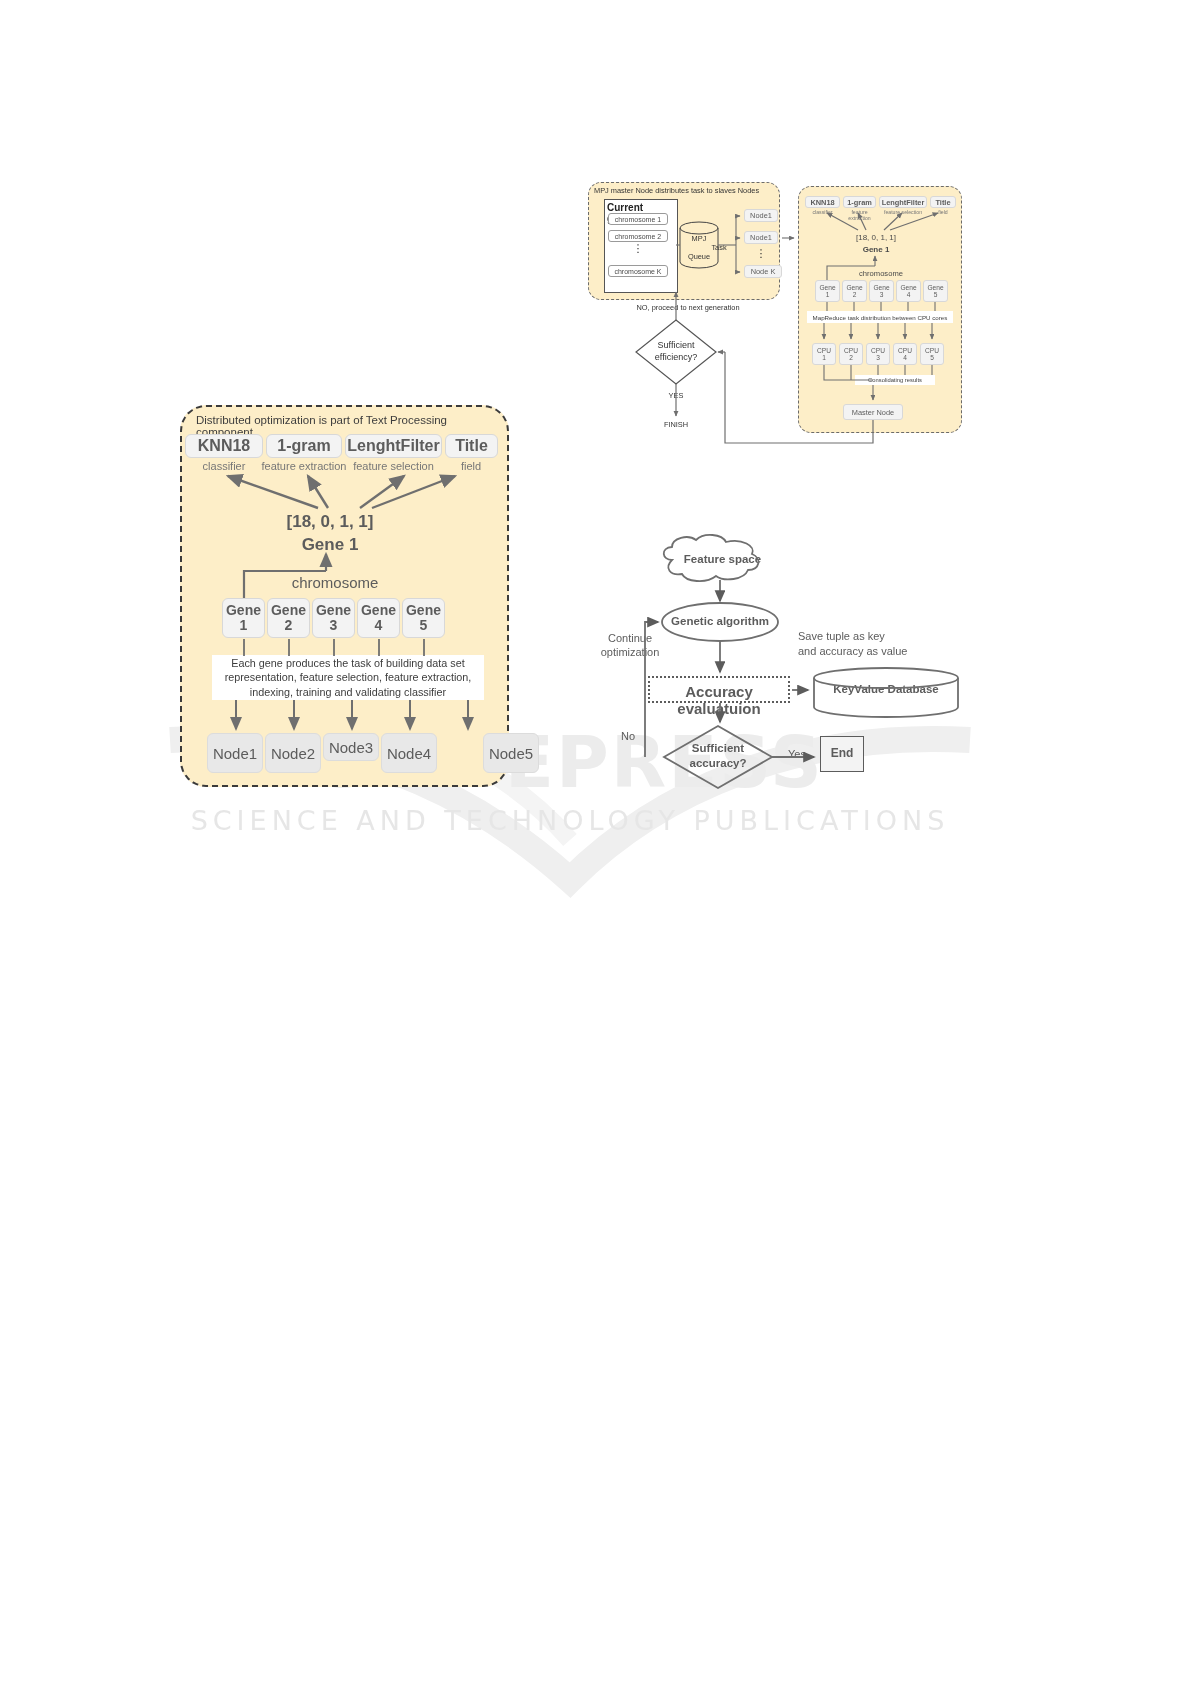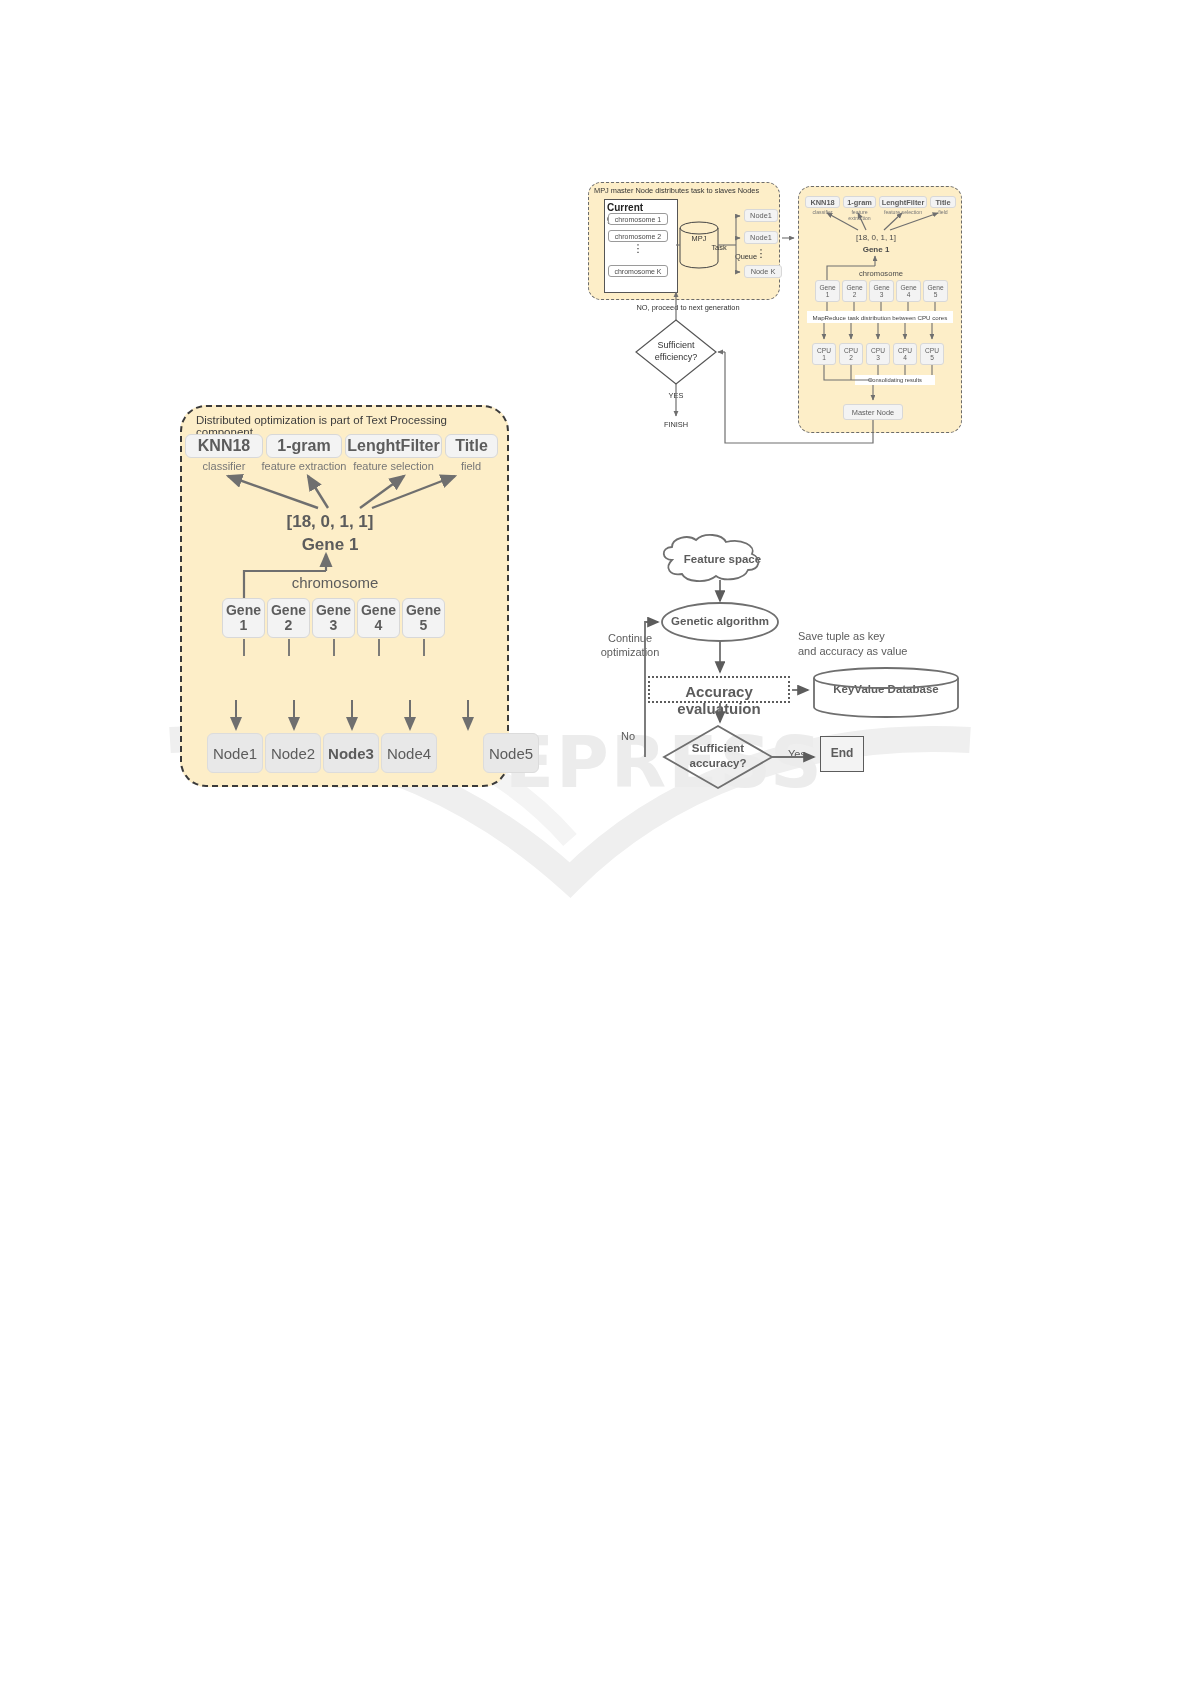--- a/index.html
+++ b/index.html
@@ -31,20 +31,21 @@
 <body>
 
 <div class="page">
 
   <div class="watermark">
     <svg class="wm-swoosh" viewBox="0 0 860 260">
       <path d="M30 70 C 200 60, 330 120, 430 210 C 520 120, 660 60, 830 70" stroke="#efefef" stroke-width="26" fill="none"></path>
       <path d="M60 30 C 240 30, 360 90, 430 170" stroke="#f4f4f4" stroke-width="18" fill="none"></path>
     </svg>
     <div class="wm-big">SCITEPRESS</div>
+    <div class="wm-small">SCIENCE AND TECHNOLOGY PUBLICATIONS</div>
   </div>
 
   <div class="panel-dash" style="left:180px;top:405px;width:325px;height:378px;"></div>
 
   <div class="lbl" style="left:196px;top:414px;width:300px;font-size:11.5px;color:#3d3d3d;">Distributed optimization is part of Text Processing component</div>
 
   <div class="chip" style="left:185px;top:434px;width:78px;height:24px;font-size:16px;">KNN18</div>
   <div class="chip" style="left:266px;top:434px;width:76px;height:24px;font-size:16px;">1-gram</div>
   <div class="chip" style="left:345px;top:434px;width:97px;height:24px;font-size:16px;">LenghtFilter</div>
   <div class="chip" style="left:445px;top:434px;width:53px;height:24px;font-size:16px;">Title</div>
@@ -72,45 +73,46 @@
   </div>
   <div class="chip" style="left:357px;top:598px;width:43px;height:40px;font-size:14px;flex-direction:column;">
     <span style="white-space:pre-line;line-height:1.05;">Gene
 4</span>
   </div>
   <div class="chip" style="left:402px;top:598px;width:43px;height:40px;font-size:14px;flex-direction:column;">
     <span style="white-space:pre-line;line-height:1.05;">Gene
 5</span>
   </div>
 
+  <div class="whitebar" style="left:212px;top:655px;width:272px;height:45px;font-size:10.8px;line-height:1.35;padding:0 4px;">Each gene produces the task of building data set representation, feature selection, feature extraction, indexing, training and validating classifier</div>
 
   <div class="chip" style="left:207px;top:733px;width:56px;height:40px;font-size:15px;font-weight:normal;background:#e8e8e8;border-color:#dcdcdc;">Node1</div>
   <div class="chip" style="left:265px;top:733px;width:56px;height:40px;font-size:15px;font-weight:normal;background:#e8e8e8;border-color:#dcdcdc;">Node2</div>
-  <div class="chip" style="left:323px;top:733px;width:56px;height:40px;font-size:15px;font-weight:bold;background:#e8e8e8;border-color:#dcdcdc;text-align:right;">Node3</div>
+  <div class="chip" style="left:323px;top:733px;width:56px;height:28px;font-size:15px;font-weight:normal;background:#e8e8e8;border-color:#dcdcdc;text-align:right;">Node3</div>
   <div class="chip" style="left:381px;top:733px;width:56px;height:40px;font-size:15px;font-weight:normal;background:#e8e8e8;border-color:#dcdcdc;">Node4</div>
   <div class="chip" style="left:439px;top:733px;width:56px;height:40px;font-size:15px;font-weight:normal;background:#e8e8e8;border-color:#dcdcdc;margin-left:44px;">Node5</div>
 
   <div class="panel-dash-sm" style="left:588px;top:182px;width:190px;height:116px;"></div>
   <div class="lbl" style="left:594px;top:186px;width:182px;font-size:7.4px;color:#333;">MPJ master Node distributes task to slaves Nodes</div>
 
   <div style="position:absolute;left:604px;top:199px;width:72px;height:92px;border:1px solid #555;background:#fff;"></div>
   <div class="lbl" style="left:607px;top:202px;width:68px;font-size:10px;font-weight:bold;color:#222;">Current generation</div>
 
   <div class="chip-plain" style="left:608px;top:213px;width:60px;height:12px;font-size:7px;border-radius:3px;">chromosome 1</div>
   <div class="chip-plain" style="left:608px;top:230px;width:60px;height:12px;font-size:7px;border-radius:3px;">chromosome 2</div>
   <div class="lbl" style="left:608px;top:243px;width:60px;text-align:center;font-size:11px;color:#333;line-height:1;">⋮</div>
   <div class="chip-plain" style="left:608px;top:265px;width:60px;height:12px;font-size:7px;border-radius:3px;">chromosome K</div>
 
   <svg class="svg-layer">
     <ellipse cx="699" cy="228" rx="19" ry="6" class="nofill" stroke="#444" stroke-width="1"></ellipse>
     <path d="M680 228 L680 262 A19 6 0 0 0 718 262 L718 228" class="nofill" stroke="#444" stroke-width="1"></path>
   </svg>
   <div class="lbl" style="left:680px;top:234px;width:38px;text-align:center;font-size:7.4px;color:#333;">MPJ</div>
   <div class="lbl" style="left:680px;top:243px;width:38px;text-align:center;font-size:7.4px;color:#333;padding-left:20px;">Task</div>
-  <div class="lbl" style="left:680px;top:252px;width:38px;text-align:center;font-size:7.4px;color:#333;margin-left:47px;">Queue</div>
+  <div class="lbl" style="left:680px;top:252px;width:38px;text-align:center;font-size:7.4px;color:#333;">Queue</div>
 
   <div class="chip" style="left:744px;top:209px;width:34px;height:13px;font-size:7.4px;font-weight:normal;border-radius:3px;">Node1</div>
   <div class="chip" style="left:744px;top:231px;width:34px;height:13px;font-size:7.4px;font-weight:normal;border-radius:3px;">Node1</div>
   <div class="lbl" style="left:744px;top:248px;width:34px;text-align:center;font-size:11px;color:#333;line-height:1;">⋮</div>
   <div class="chip" style="left:744px;top:265px;width:38px;height:13px;font-size:7.4px;font-weight:normal;border-radius:3px;">Node K</div>
 
   <div class="panel-dash-sm" style="left:798px;top:186px;width:162px;height:245px;"></div>
 
   <div class="chip" style="left:805px;top:196px;width:35px;height:12px;font-size:7.4px;border-radius:3px;">KNN18</div>
   <div class="chip" style="left:843px;top:196px;width:33px;height:12px;font-size:7.4px;border-radius:3px;">1-gram</div>

